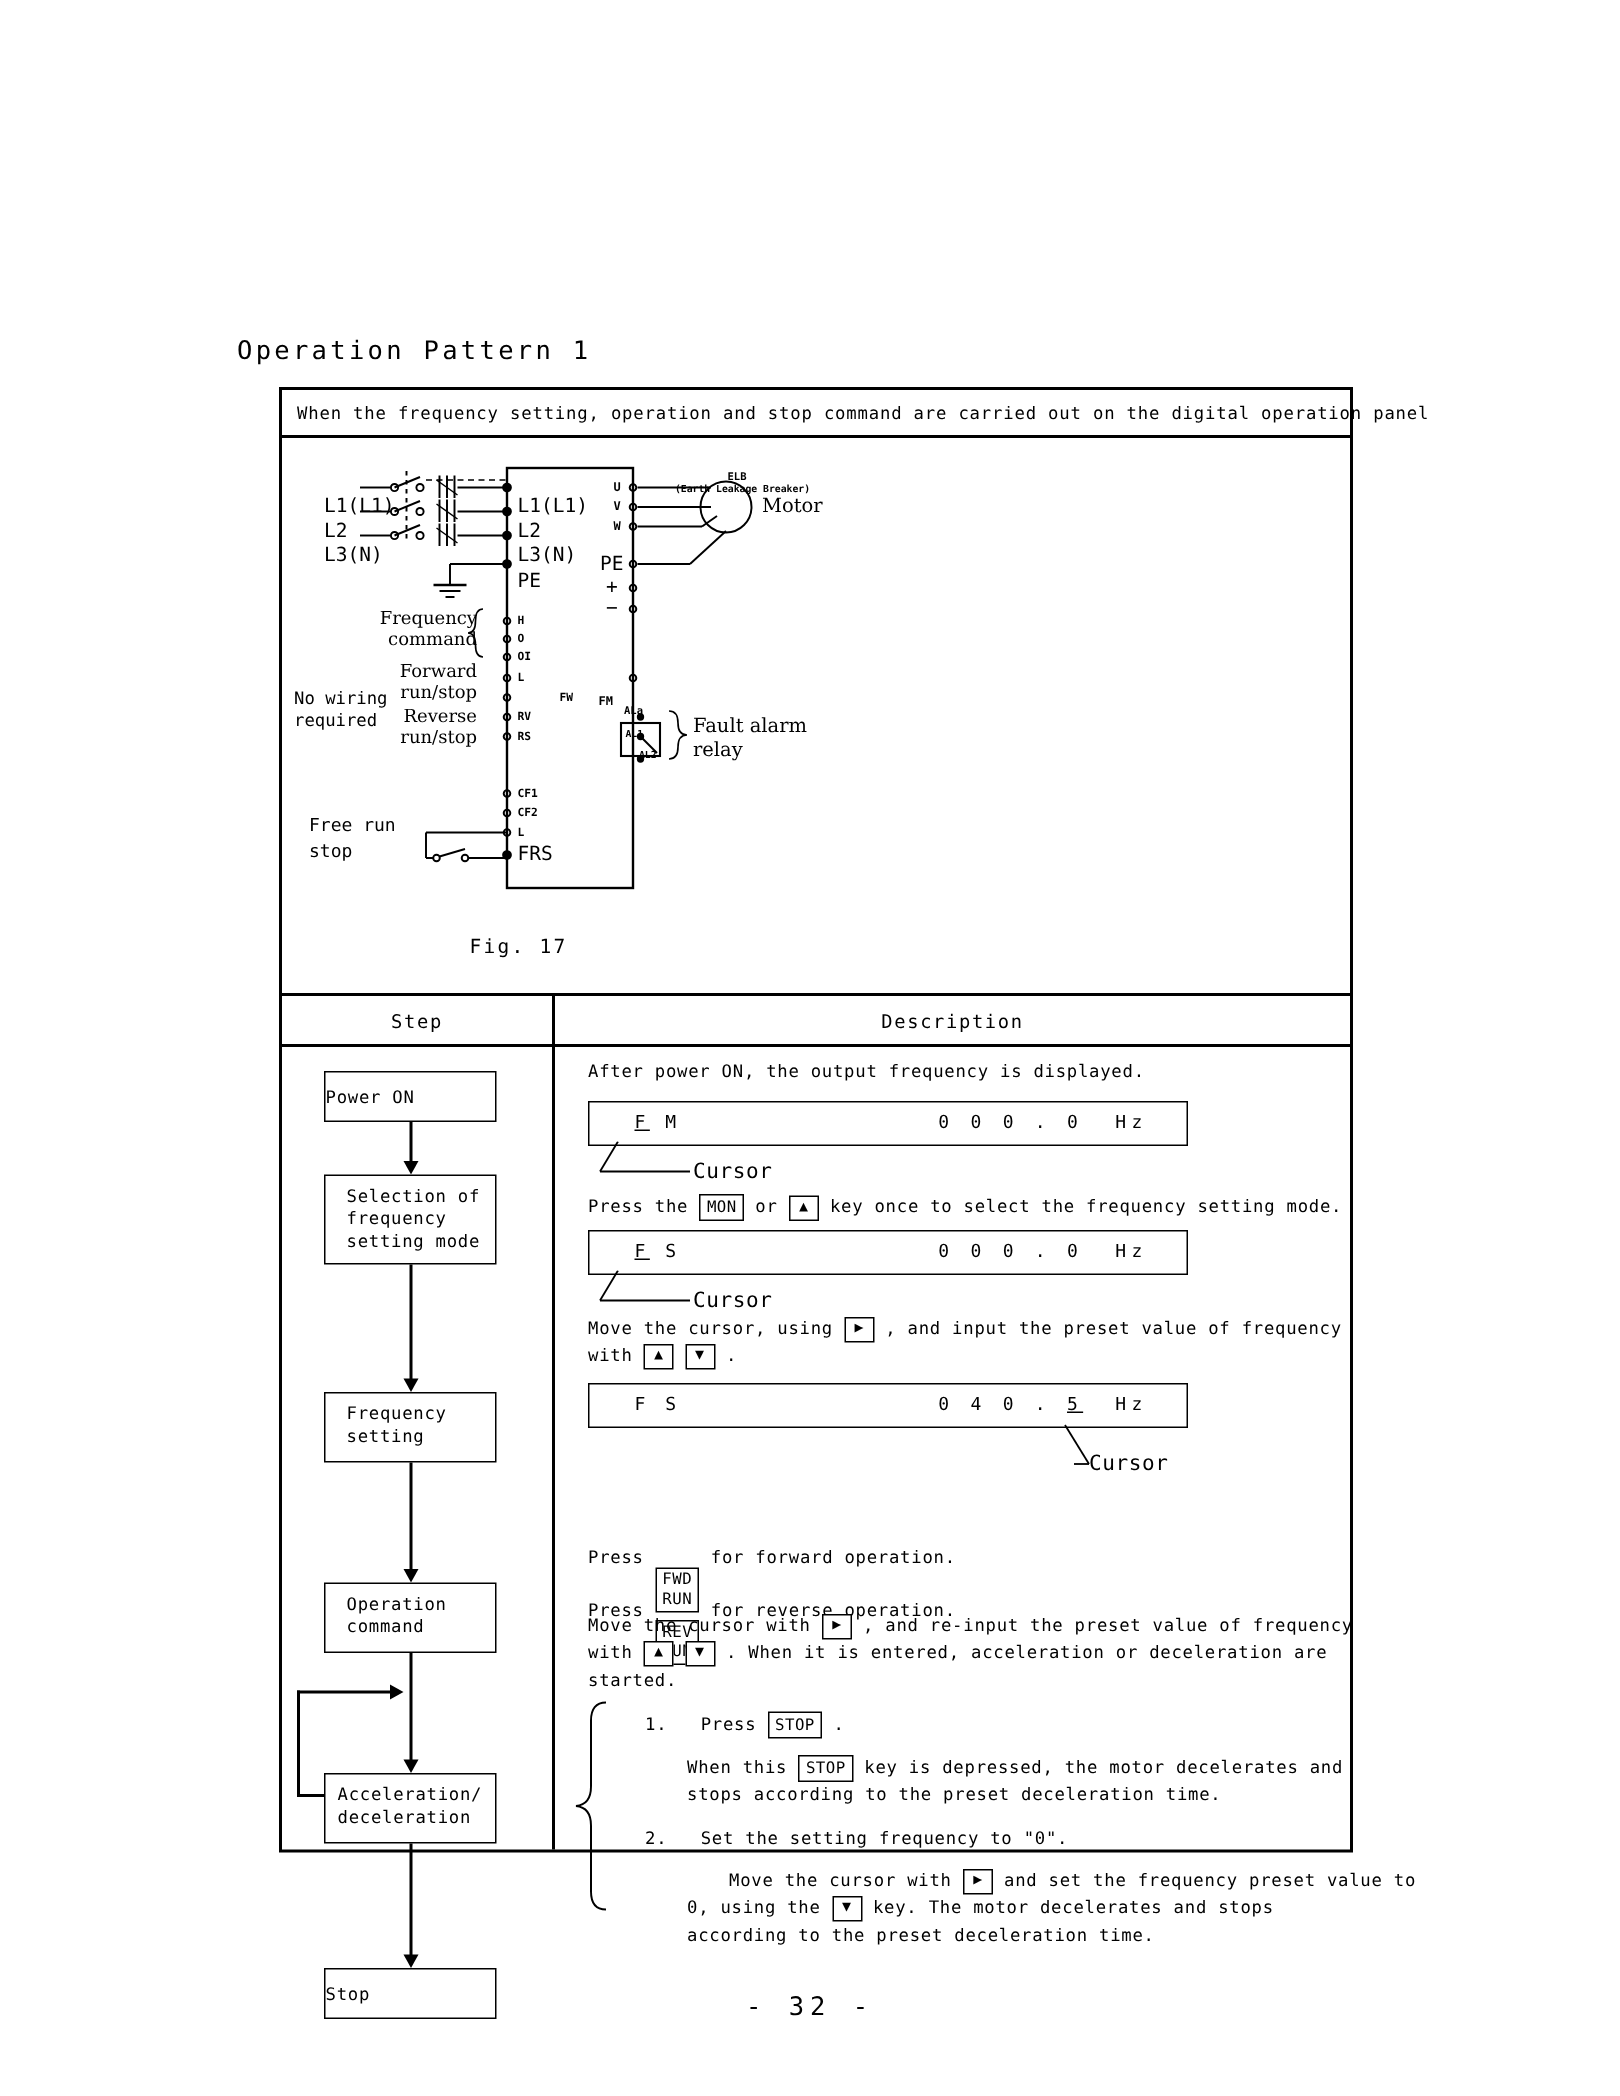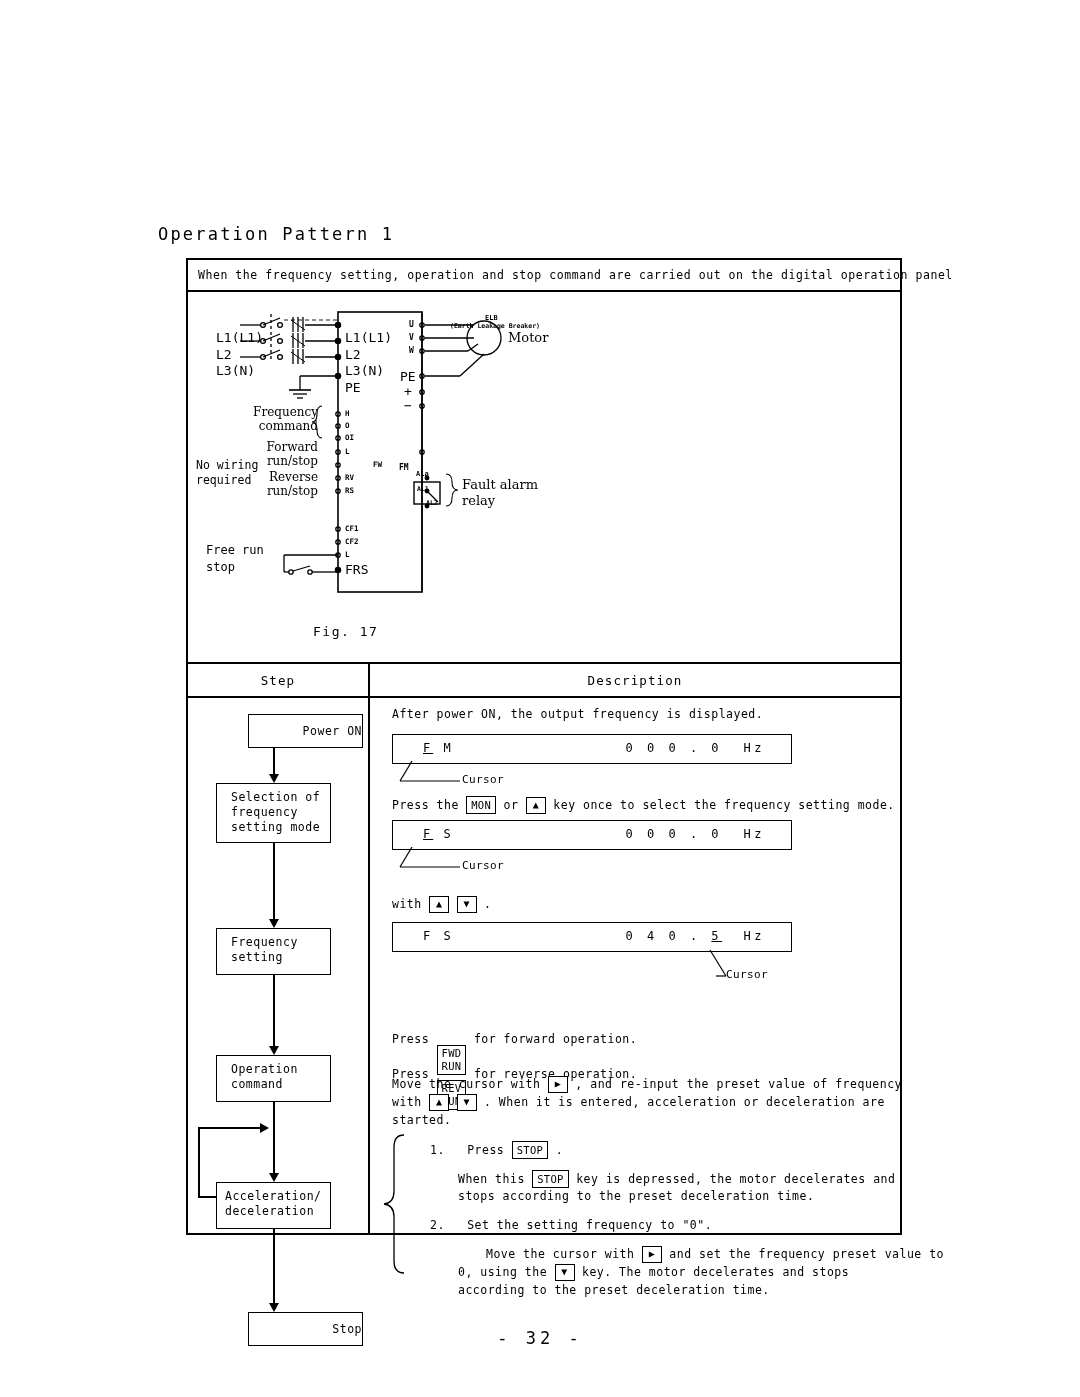--- a/index.html
+++ b/index.html
@@ -127,23 +127,22 @@
     box-sizing: border-box;
     background: #fff;
     font-size: 11.5px;
     letter-spacing: 0.5px;
     line-height: 15px;
     padding: 6px 0 0 14px;
   }
   .flow-box.centered {
     display: flex;
     align-items: center;
-    justify-content: flex-end;
+    justify-content: flex-start;
     padding: 0;
-    margin-left: 32px;
   }
   .flow-line {
     position: absolute;
     width: 1.5px;
     background: #000;
   }
   .flow-arrow {
     position: absolute;
     width: 0; height: 0;
     border-left: 5px solid transparent;
@@ -230,21 +229,21 @@
     font-size: 10px;
   }
   .keycap.two-line {
     padding: 1px 4px;
     line-height: 13px;
     margin-top: 42px;
   }
 
   .cursor-call {
     position: absolute;
-    font-size: 11px;
+    font-size: 14px;
     letter-spacing: 0.4px;
   }
 
   
   .footer {
     position: absolute;
     left: 0;
     top: 1328px;
     width: 1080px;
     text-align: center;
@@ -506,20 +505,25 @@
         <span class="lcd-right"><span>0 0 0 . 0</span>&nbsp;&nbsp;<span>Hz</span></span>
       </div>
       <svg width="110" height="34" style="position:absolute;left:28px;top:149px;">
         <g stroke="#000" stroke-width="1.2" fill="none">
           <line x1="14" y1="0" x2="2" y2="20"></line>
           <line x1="2" y1="20" x2="62" y2="20"></line>
         </g>
       </svg>
       <div class="cursor-call" style="left:92px; top:161px;">Cursor</div>
 
+      <div style="position:absolute; left:22px; top:180px; font-size:11.5px; letter-spacing:0.5px; white-space:nowrap;">
+        <span>Move the cursor, using</span>
+        <span class="keycap arrow">▶</span>
+        <span>, and input the preset value of frequency</span>
+      </div>
       <div style="position:absolute; left:22px; top:198px; font-size:11.5px; letter-spacing:0.5px; white-space:nowrap;">
         <span>with</span>
         <span class="keycap arrow">▲</span>
         <span class="keycap arrow">▼</span>
         <span>.</span>
       </div>
 
       <div class="lcd" style="left:22px; top:224px; width:400px;">
         <span class="lcd-left">F S</span>
         <span class="lcd-right"><span>0 4 0 . </span><span class="ul">5</span>&nbsp;&nbsp;<span>Hz</span></span>

